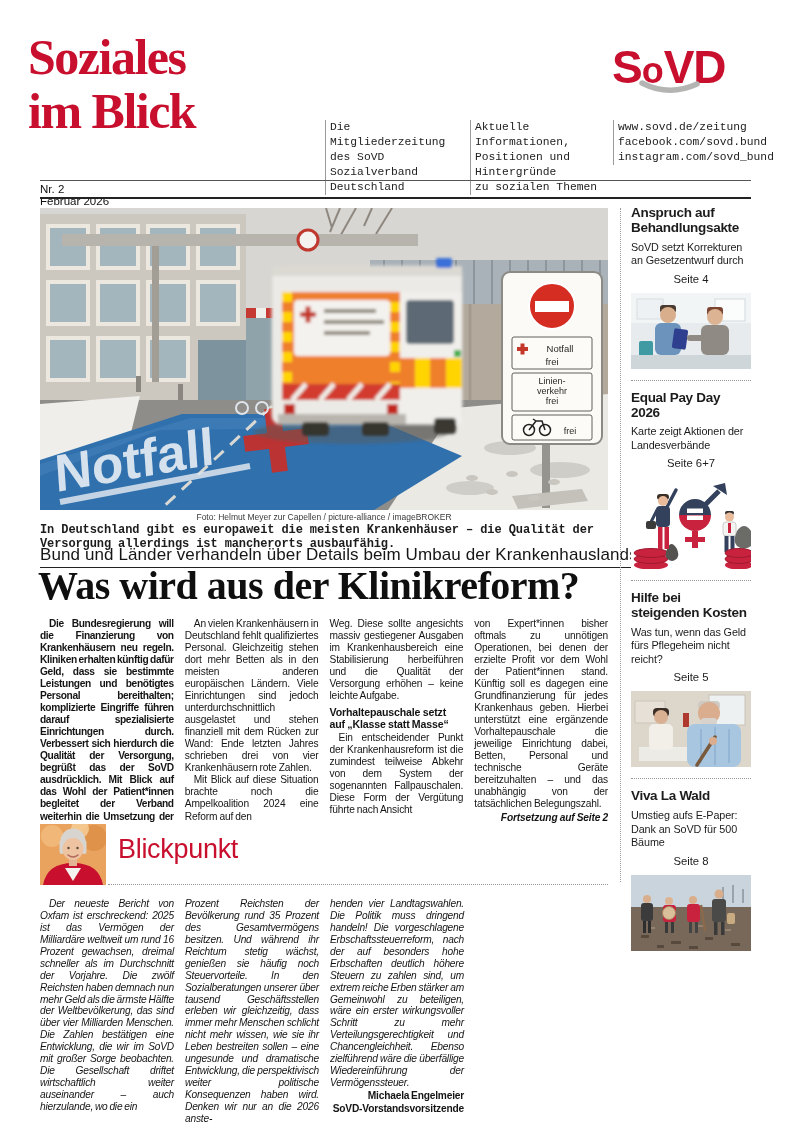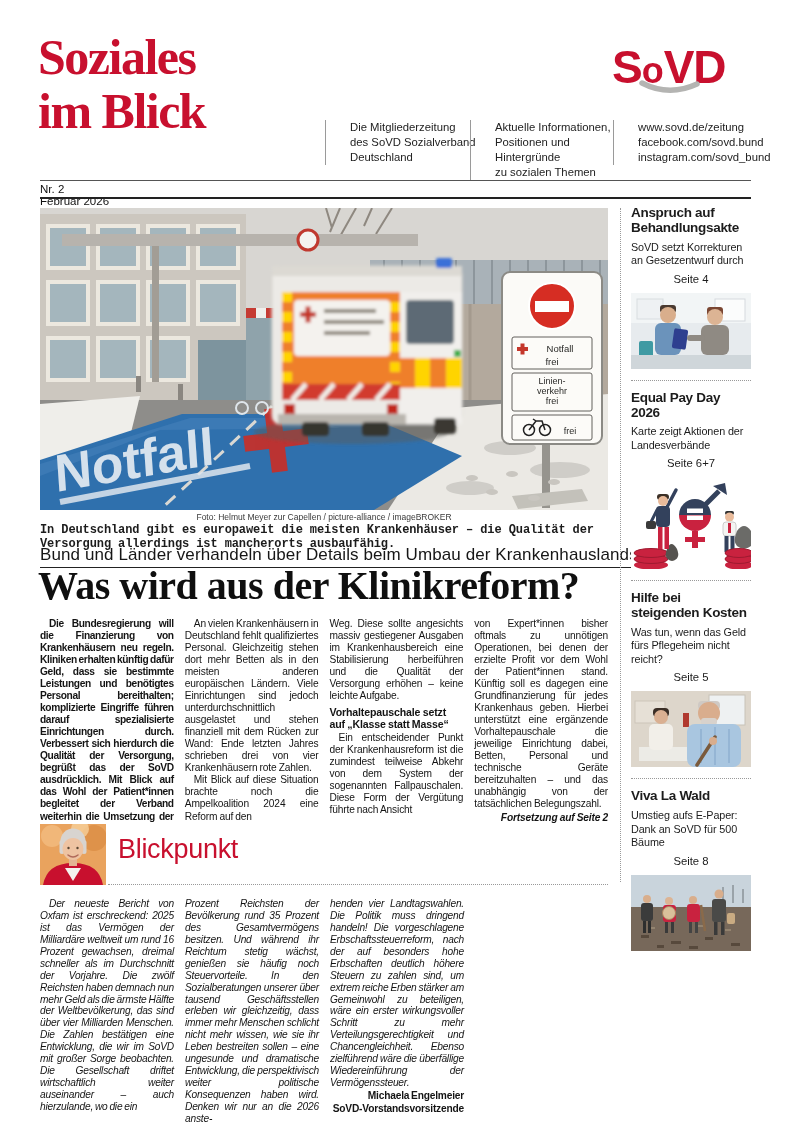--- a/index.html
+++ b/index.html
@@ -1,30 +1,30 @@
 <!DOCTYPE html>
 <html><head>
 <meta charset="utf-8">
 <style>
   :root{ --red:#c8102e; --navy:#33415c; --illred:#c9223f; }
   html,body{ margin:0; padding:0; background:#fff; }
   .page{ position:relative; width:791px; height:1134px; background:#fff;
          font-family:"Liberation Sans",sans-serif; color:#1c1c1c; overflow:hidden; }
 
   
-  .masthead-title{ position:absolute; left:38px; top:30px;
+  .masthead-title{ position:absolute; left:28px; top:30px;
     font-family:"Liberation Serif",serif; font-weight:bold; font-size:50px;
     line-height:54px; color:var(--red); white-space:pre-line; letter-spacing:-1.5px; margin:0; }
   .logo{ position:absolute; left:612px; top:40px; width:145px; height:66px; }
   .logo-row{ display:flex; align-items:baseline; }
   .logo-s,.logo-vd{ font-size:46px; font-weight:bold; color:var(--red); letter-spacing:-1px; }
   .logo-o{ font-size:36px; font-weight:bold; color:var(--red); }
   .logo-swoosh{ position:absolute; left:27px; top:40px; }
   .tagline{ position:absolute; top:120px; width:140px; border-left:1px solid #9a9a9a;
-    padding-left:24px; font-size:11.3px; line-height:1.32; white-space:pre-line; color:#222; }
+    padding-left:4px; font-size:11.3px; line-height:1.32; white-space:pre-line; color:#222;font-family:Liberation Mono, monospace; }
   .tg1{ left:325px; } .tg2{ left:470px; } .tg3{ left:613px; }
 
   
   .rule-thin{ position:absolute; left:40px; right:40px; top:180px; border-top:1px solid #555; }
   .dateband{ position:absolute; left:40px; right:40px; top:183px; display:flex;
     justify-content:space-between; font-size:11.5px; color:#111;flex-direction:column; }
   .rule-thick{ position:absolute; left:40px; right:40px; top:197px; border-top:2px solid #222; }
 
   
   .photo-wrap{ position:absolute; left:40px; top:208px; width:568px; height:302px; background:#d8d6d2; }

